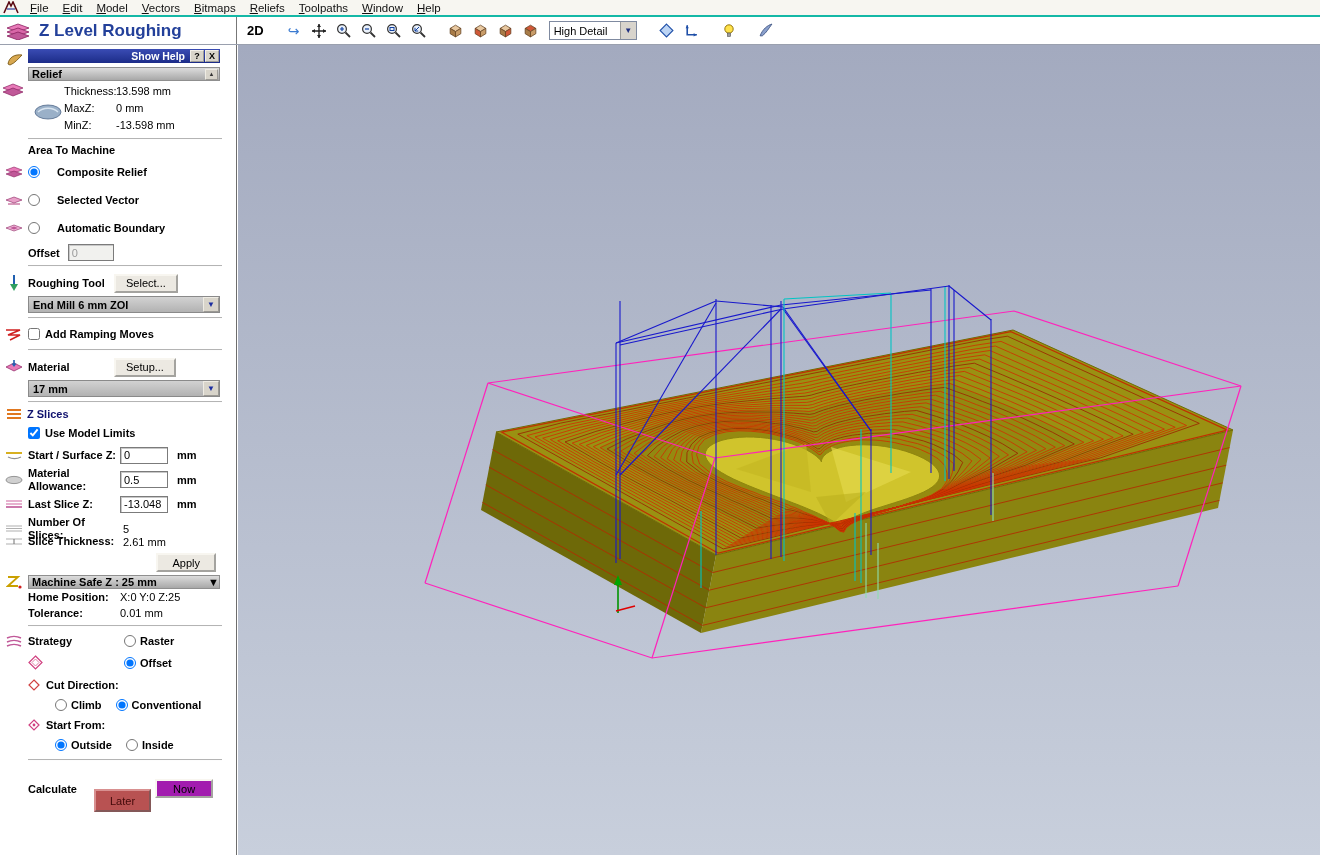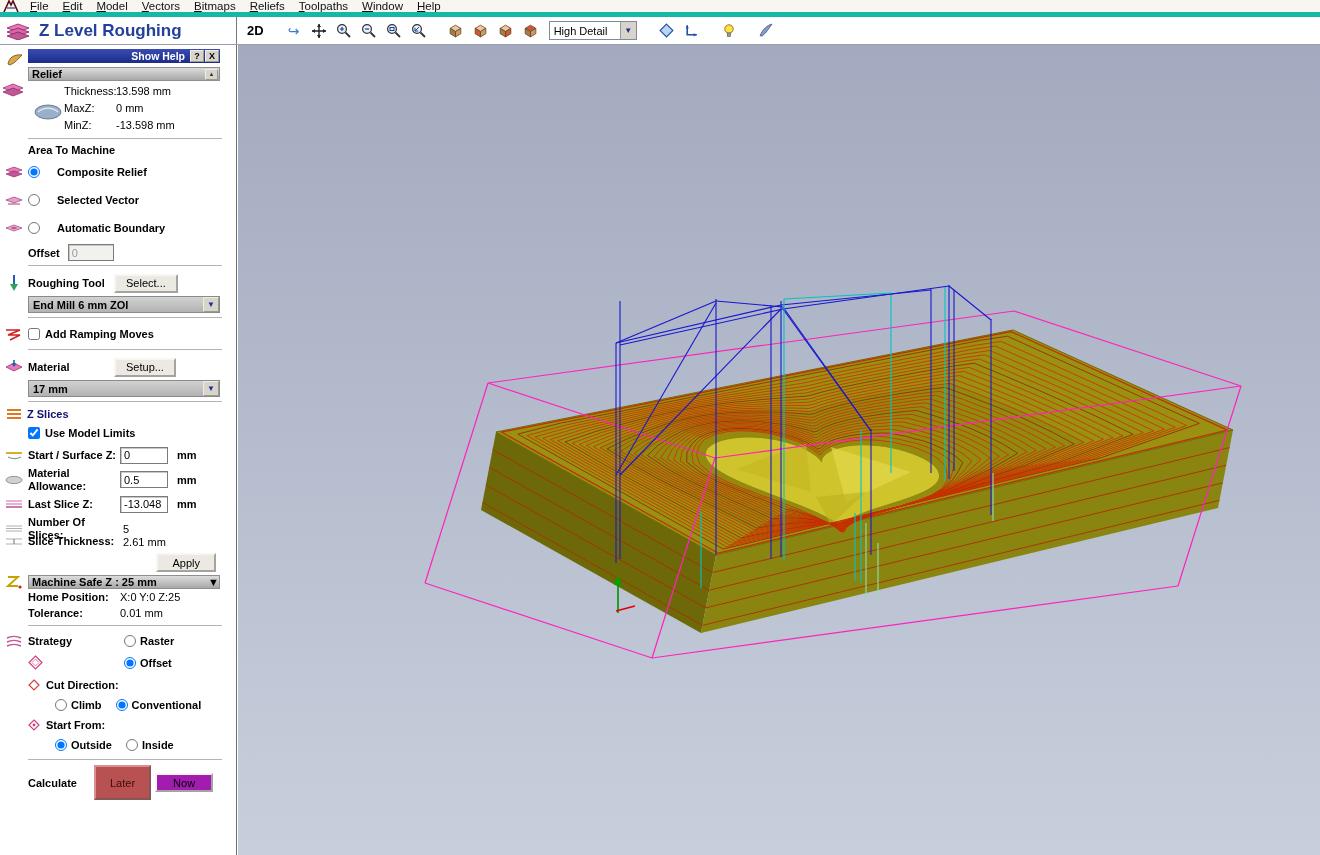--- a/index.html
+++ b/index.html
@@ -2,21 +2,21 @@
 <html><head>
 <meta charset="utf-8">
 <style>
   * { box-sizing: border-box; margin: 0; padding: 0; }
   html,body { width:1320px; height:855px; overflow:hidden; }
   body { font-family:"Liberation Sans", sans-serif; background:#ffffff; }
   .app { position:relative; width:1320px; height:855px; background:#fff; }
 
   
   .menubar { position:absolute; left:0; top:0; width:1320px; height:17px;
-    background:#f7f6f1; border-bottom:5px solid #14b8a6; display:flex; align-items:center; }
+    background:#f7f6f1; border-bottom:2px solid #14b8a6; display:flex; align-items:center; }
   .appicon { width:16px; height:13px; margin:0 4px 0 3px; }
   .menu-item { display:inline-block; padding:1px 7px; font-size:11.5px; color:#111; cursor:default; }
   .menu-item::first-letter { text-decoration:underline; }
 
   
   .header { position:absolute; left:0; top:17px; width:1320px; height:28px; background:#ffffff;
     border-bottom:1px solid #9aa0ae; display:flex; }
   .title-zone { width:237px; height:100%; display:flex; align-items:center; border-right:1px solid #777; }
   .page-title { font-size:17px; font-weight:bold; color:#23409a; margin-left:8px; white-space:nowrap; }
   .toolbar { flex:1; display:flex; align-items:center; padding-left:10px; gap:3px; }
@@ -92,21 +92,21 @@
   .strat-row1 { display:grid; grid-template-columns:28px 96px 1fr; align-items:center; height:20px; }
   .strat-row2 { display:grid; grid-template-columns:28px 18px 78px 1fr; align-items:center; height:24px; }
   .lab-bold { font-weight:bold; }
   .inline-rads { display:flex; align-items:center; gap:14px; margin-left:55px; height:20px; }
   .rad { display:flex; align-items:flex-start; gap:4px; font-weight:bold; }
   .diamond-label-row { display:flex; align-items:center; gap:6px; margin-left:28px; height:20px; font-weight:bold; }
 
   .name-row { display:grid; grid-template-columns:28px 58px 1fr; align-items:center; height:24px; margin-top:4px; }
   .calc-row { display:flex; align-items:center; margin:4px 0 0 28px; gap:4px; }
   .btn-later { background:#b85252; border:2px outset #d89090; color:#430909; font-weight:normal;
-    font-size:11px; padding:1px 14px; height:35px; }
+    font-size:11px; padding:1px 14px; height:23px;margin-top:24px; }
   .btn-now { background:#a21caf; border:2px outset #f8f6f0; font-size:11px; padding:1px 16px; height:19px; }
 
   
   .viewport { position:absolute; left:238px; top:45px; width:1082px; height:810px; }
 </style>
 </head>
 <body>
 
 <div class="app">
 

